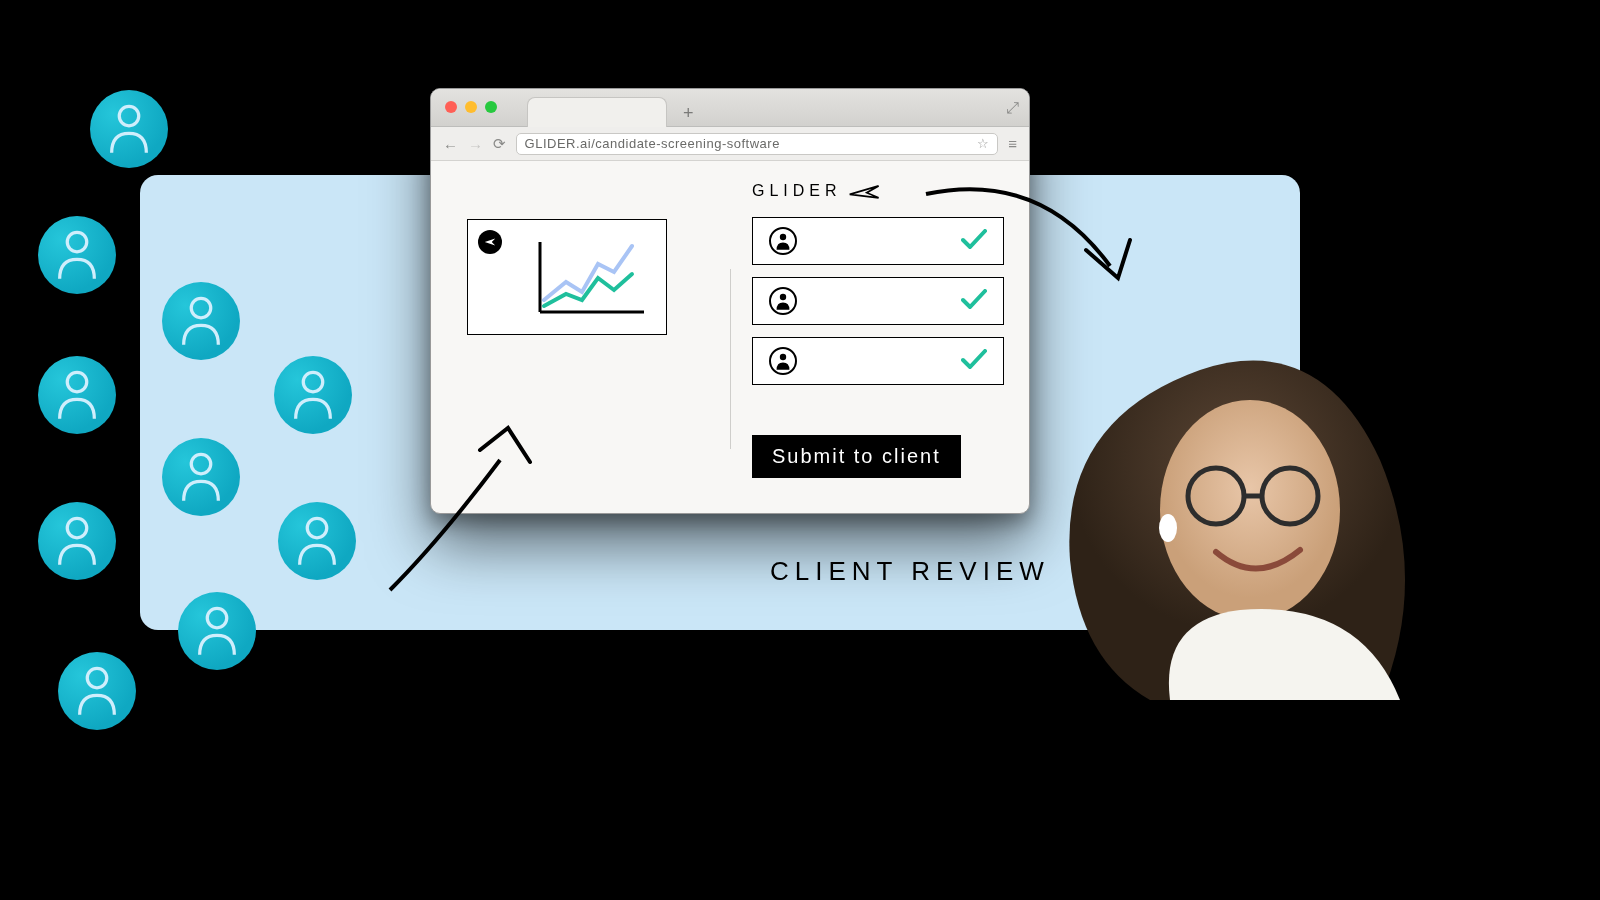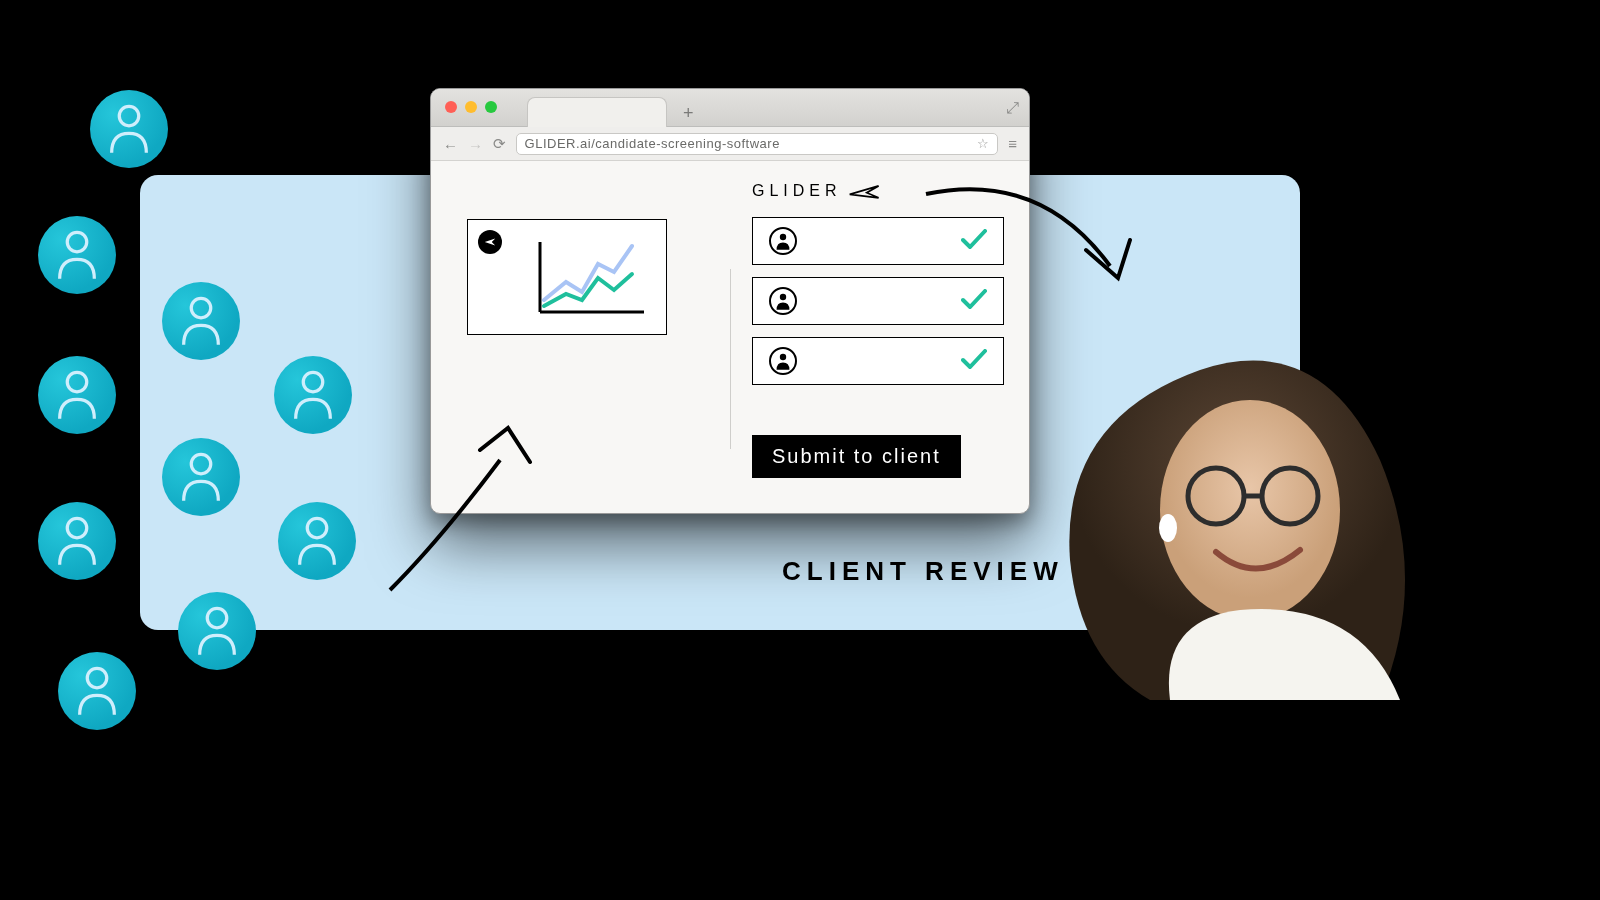--- a/index.html
+++ b/index.html
@@ -1,20 +1,20 @@
 <!DOCTYPE html>
 <html><head>
 <meta charset="utf-8">
 <style>
   * { box-sizing: border-box; }
   html, body { margin:0; padding:0; width:1600px; height:900px; background:#000; font-family: -apple-system, Helvetica, Arial, sans-serif; overflow:hidden; }
   .stage { position:relative; width:1600px; height:900px; }
   .panel { position:absolute; left:140px; top:175px; width:1160px; height:455px; background:#cae6f7; border-radius:18px; }
   .heading-screen { position:absolute; left:218px; top:208px; font-size:26px; font-weight:700; letter-spacing:6px; color:#000; }
-  .heading-client { position:absolute; left:770px; top:556px; font-size:26px; font-weight:700; letter-spacing:6px; color:#000;margin-left:12px; }
+  .heading-client { position:absolute; left:770px; top:556px; font-size:26px; font-weight:400; letter-spacing:6px; color:#000; }
   .avatar { position:absolute; width:78px; height:78px; border-radius:50%; background: radial-gradient(circle at 30% 30%, #25c6da, #0fa8c2 70%); display:flex; align-items:center; justify-content:center; }
   .avatar svg { width:44px; height:52px; }
   .aA { left:90px;  top:90px;  }
   .aB { left:38px;  top:216px; }
   .aC { left:38px;  top:356px; }
   .aD { left:38px;  top:502px; }
   .aE { left:58px;  top:652px; }
   .aF { left:162px; top:282px; }
   .aG { left:274px; top:356px; }
   .aH { left:162px; top:438px; }

